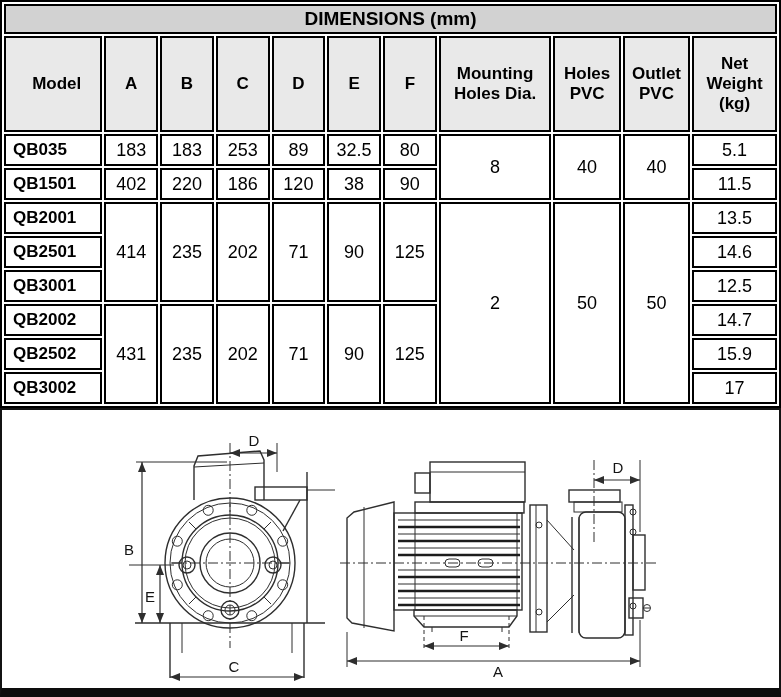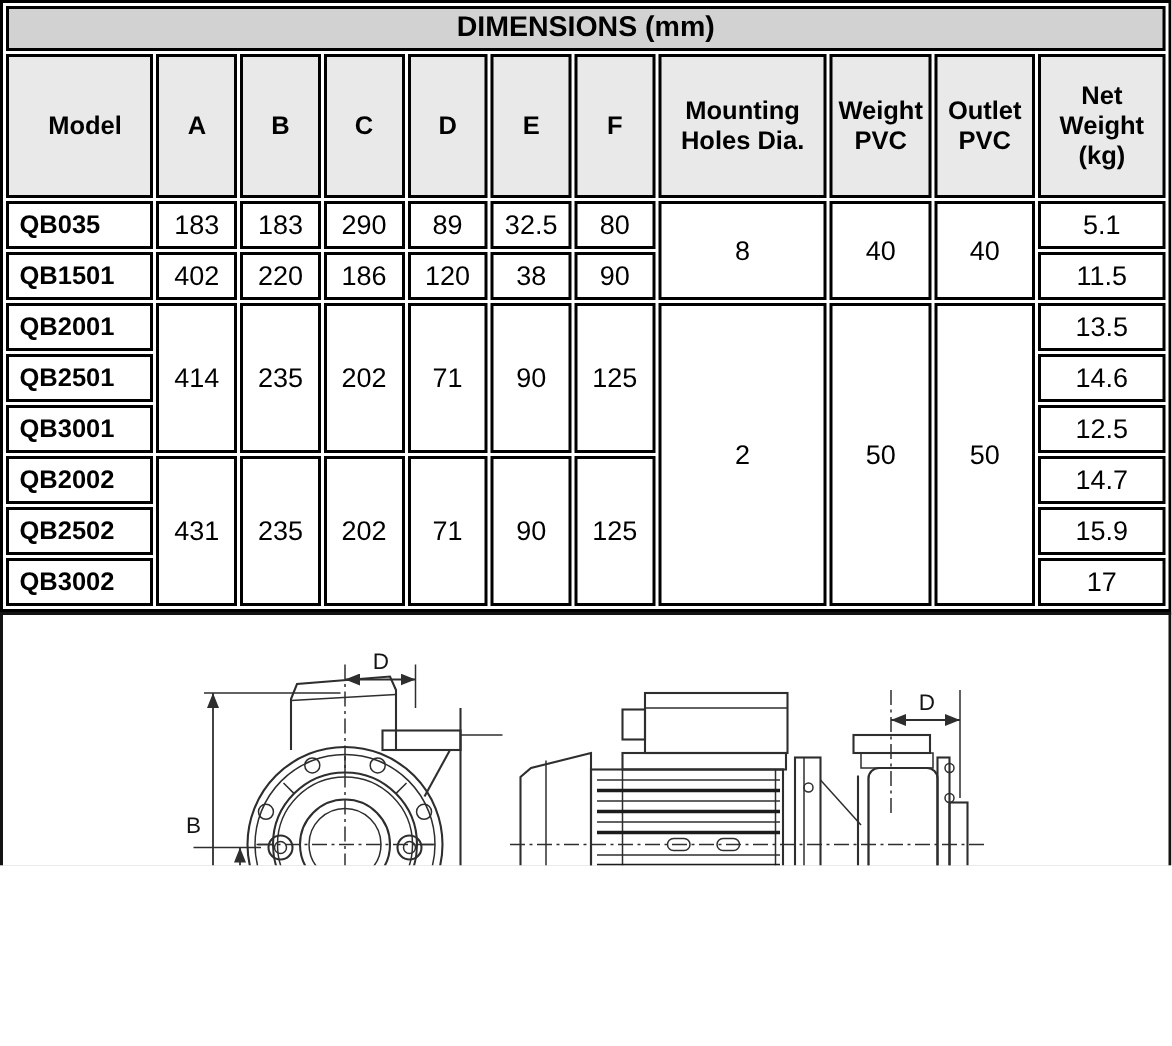--- a/index.html
+++ b/index.html
@@ -1,18 +1,18 @@
 <!DOCTYPE html>
 <html><head>
 <meta charset="utf-8">
 <style>
   html,body { margin:0; padding:0; background:#fff; }
   .sheet {
-    width:781px; height:577px; box-sizing:border-box;
-    font-family:"Liberation Sans", sans-serif; background:#f97316;
+    width:781px; height:697px; box-sizing:border-box;
+    font-family:"Liberation Sans", sans-serif; background:#a16207;
     position:relative; overflow:hidden;
   }
   table.dim {
     width:781px; height:408px; table-layout:fixed;
     border-collapse:separate; border-spacing:2px;
     border:2px solid #000; box-sizing:border-box; background:#fff;
   }
   table.dim td, table.dim th { border:2px solid #000; padding:0; overflow:hidden; }
   .title-cell {
     background:#d2d2d2; text-align:center; font-weight:bold;
@@ -71,31 +71,31 @@
       </tr>
       <tr>
         <th class="model-h">Model</th>
         <th>A</th>
         <th>B</th>
         <th>C</th>
         <th>D</th>
         <th>E</th>
         <th>F</th>
         <th>Mounting Holes Dia.</th>
-        <th>Weight PVC</th>
+        <th>Holes PVC</th>
         <th>Outlet PVC</th>
         <th>Net Weight (kg)</th>
       </tr>
     </thead>
     <tbody>
       <tr>
         <th class="model">QB035</th>
         <td>183</td>
         <td>183</td>
-        <td>290</td>
+        <td>253</td>
         <td>89</td>
         <td>32.5</td>
         <td>80</td>
         <td rowspan="2">8</td>
         <td rowspan="2">40</td>
         <td rowspan="2">40</td>
         <td>5.1</td>
       </tr>
       <tr>
         <th class="model">QB1501</th>

